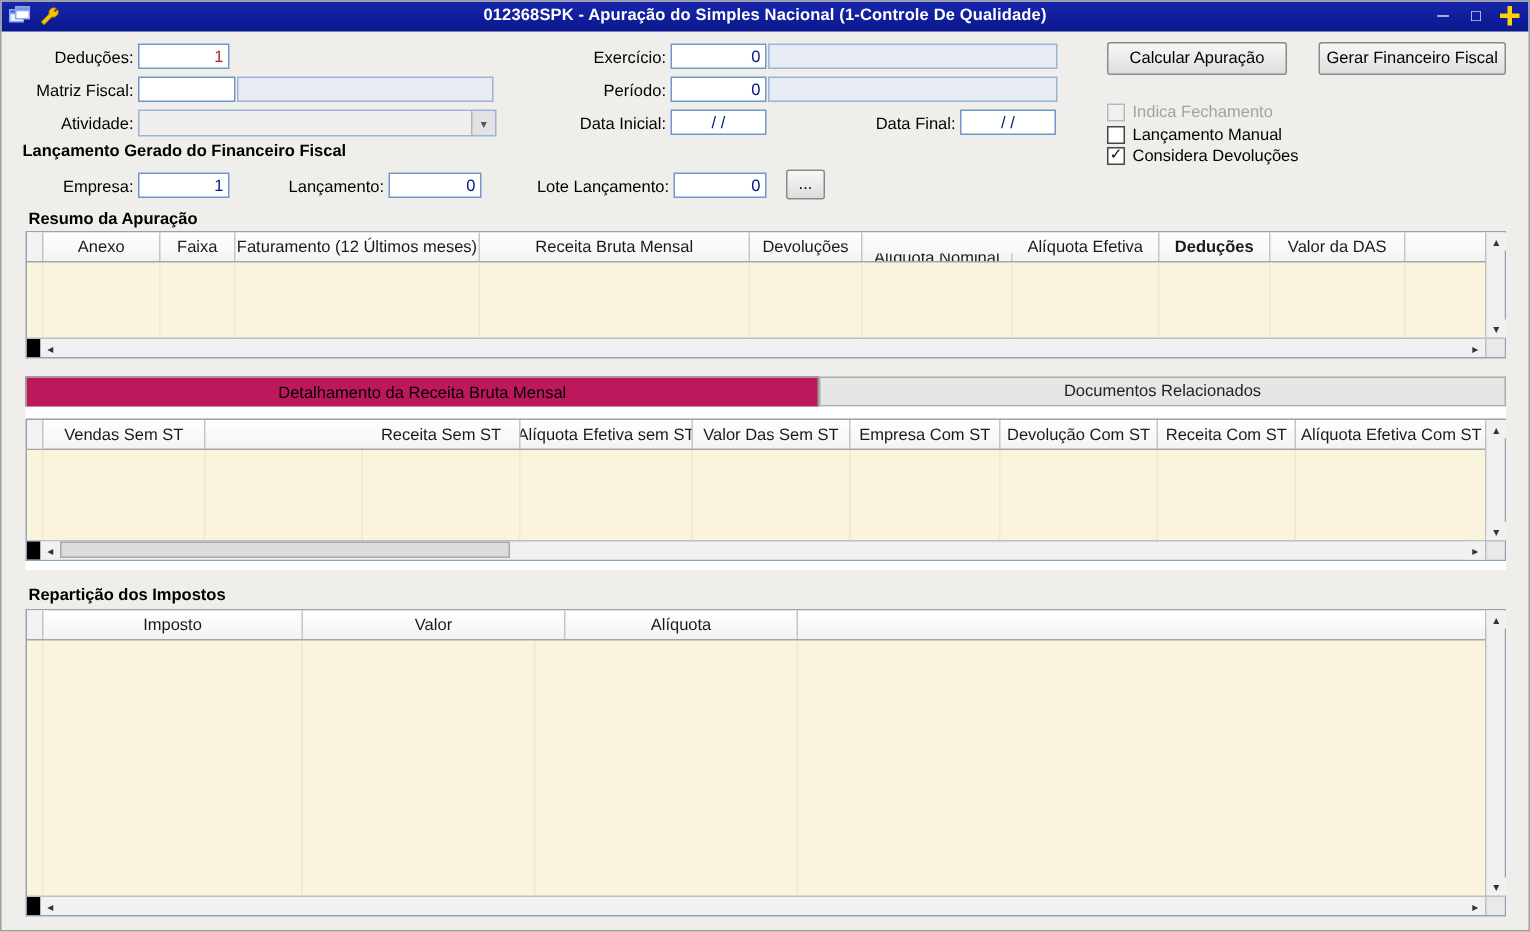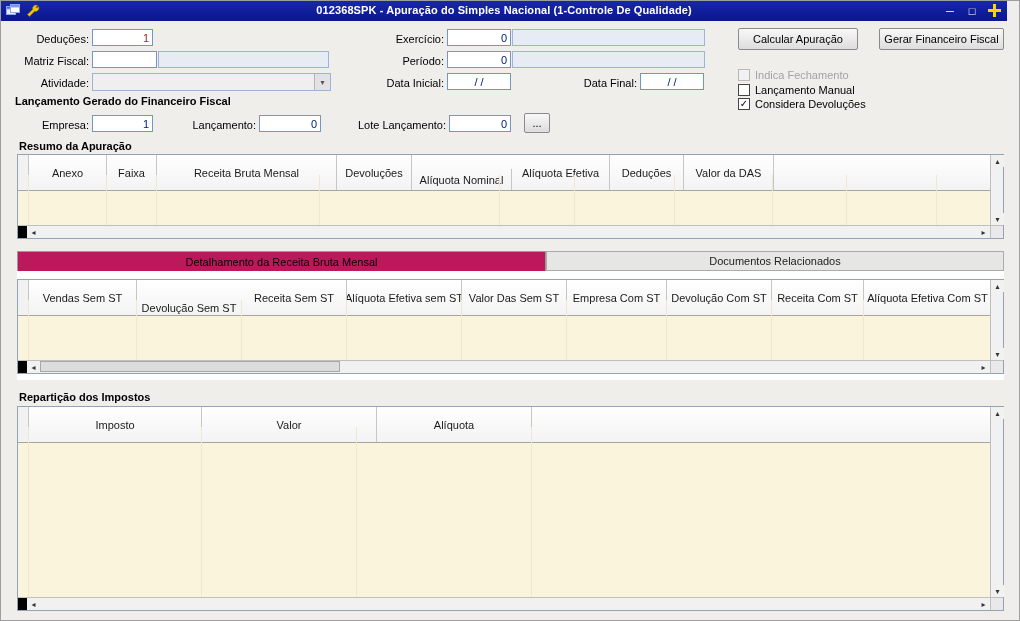--- a/index.html
+++ b/index.html
@@ -2,21 +2,21 @@
 <html><head>
 <meta charset="utf-8">
 <title>Apuração do Simples Nacional</title>
 <style>
   * { box-sizing: border-box; margin:0; padding:0; }
   html,body { width:1020px; height:621px; }
   body { font-family:"Liberation Sans", sans-serif; font-size:11px; background:#DFDFDF; }
   #window { position:relative; width:1020px; height:621px; background:#EFEEEA; border:1px solid #9E9E9E; overflow:hidden; }
 
   
-  .titlebar { position:absolute; top:0; left:0; right:12px; height:20px;
+  .titlebar { position:absolute; top:0; left:0; right:0; height:20px;
               background:linear-gradient(#1826AC,#0A178E); color:#fff;padding-left:28px; }
   .title-text { position:absolute; left:0; right:0; top:3px; text-align:center;
                 font-weight:bold; font-size:11px; letter-spacing:.1px; }
   .tb-icons { position:absolute; left:5px; top:3px; display:flex; gap:6px; z-index:2; }
   .tb-controls { position:absolute; right:6px; top:2px; display:flex; gap:8px; align-items:center; z-index:2; }
   .tb-btn { min-width:14px; height:15px; display:flex; align-items:center; justify-content:center;
             color:#fff; font-size:11px; cursor:pointer; }
   .close-cross { position:relative; width:13px; height:13px; }
   .close-cross::before, .close-cross::after { content:""; position:absolute; background:#FFD400; }
   .close-cross::before { left:5px; top:0; width:3px; height:13px; }
@@ -40,21 +40,21 @@
   .btn.small { height:20px; }
   .chk { position:absolute; display:flex; align-items:center; gap:5px; cursor:pointer; }
   .chk .box { width:12px; height:12px; background:#fff; border:1px solid #444; font-size:10px;
               line-height:10px; display:flex; align-items:center; justify-content:center; color:#000; }
   .chk.disabled .box { border-color:#B9B9B9; background:#F1F1F1; }
   .chk.disabled .lab { color:#A3A3A3; }
   .sect { position:absolute; font-weight:bold; color:#000; }
 
   
   .grid { position:absolute; background:#FBF4DC; border:1px solid #93A3B8; }
-  .ghead { position:absolute; top:0; left:0; right:13px; height:36px; display:flex;
+  .ghead { position:absolute; top:0; left:0; right:13px; height:20px; display:flex;
            background:linear-gradient(#FFFFFF,#F3F3F3); border-bottom:1px solid #A5A5A5; }
   .gh { border-right:1px solid #C6C6C6; display:flex; align-items:center; justify-content:center;
         color:#1a1a1a; overflow:hidden; white-space:nowrap; flex-shrink:0; }
   .gh.ind { background:#F2F2F2; }
   .gbody { position:absolute; top:20px; left:0; right:13px; bottom:13px; display:flex; overflow:hidden; }
   .gcol { border-right:1px solid #EFE8D0; height:100%; flex-shrink:0; }
   .vscroll { position:absolute; top:0; right:0; bottom:13px; width:13px; background:#F1F1F1;
              border-left:1px solid #BFBFBF; }
   .vscroll .sarrow.up { position:absolute; top:0; left:0; }
   .vscroll .sarrow.down { position:absolute; bottom:0; left:0; }
@@ -160,25 +160,26 @@
   <div class="inp num" style="left:448px; top:114px; width:62px;">0</div>
   <div class="btn small" style="left:523px; top:112px; width:26px;">...</div>
 
   <div class="sect" style="left:18px; top:139px;">Resumo da Apuração</div>
 
   <div class="grid" style="left:16px; top:153px; width:987px; height:85px;">
     <div class="ghead">
       <div class="gh ind" style="width:11px;"></div>
       <div class="gh" style="width:78px;">Anexo</div>
       <div class="gh" style="width:50px;">Faixa</div>
+      <div class="gh" style="width:163px;">Faturamento (12 Últimos meses)</div>
       <div class="gh" style="width:180px;">Receita Bruta Mensal</div>
       <div class="gh" style="width:75px;">Devoluções</div>
       <div class="gh" style="width:100px;margin-top:14px;">Alíquota Nominal</div>
       <div class="gh" style="width:98px;">Alíquota Efetiva</div>
-      <div class="gh" style="width:74px;">Deduções</div>
+      <div class="gh" style="width:74px;font-weight:bold;">Deduções</div>
       <div class="gh" style="width:90px;">Valor da DAS</div>
     </div>
     <div class="gbody">
       <div class="gcol" style="width:11px;"></div>
         <div class="gcol" style="width:78px;"></div>
       <div class="gcol" style="width:50px;"></div>
         <div class="gcol" style="width:163px;"></div>
       <div class="gcol" style="width:180px;"></div>
         <div class="gcol" style="width:75px;"></div>
       <div class="gcol" style="width:100px;"></div>

